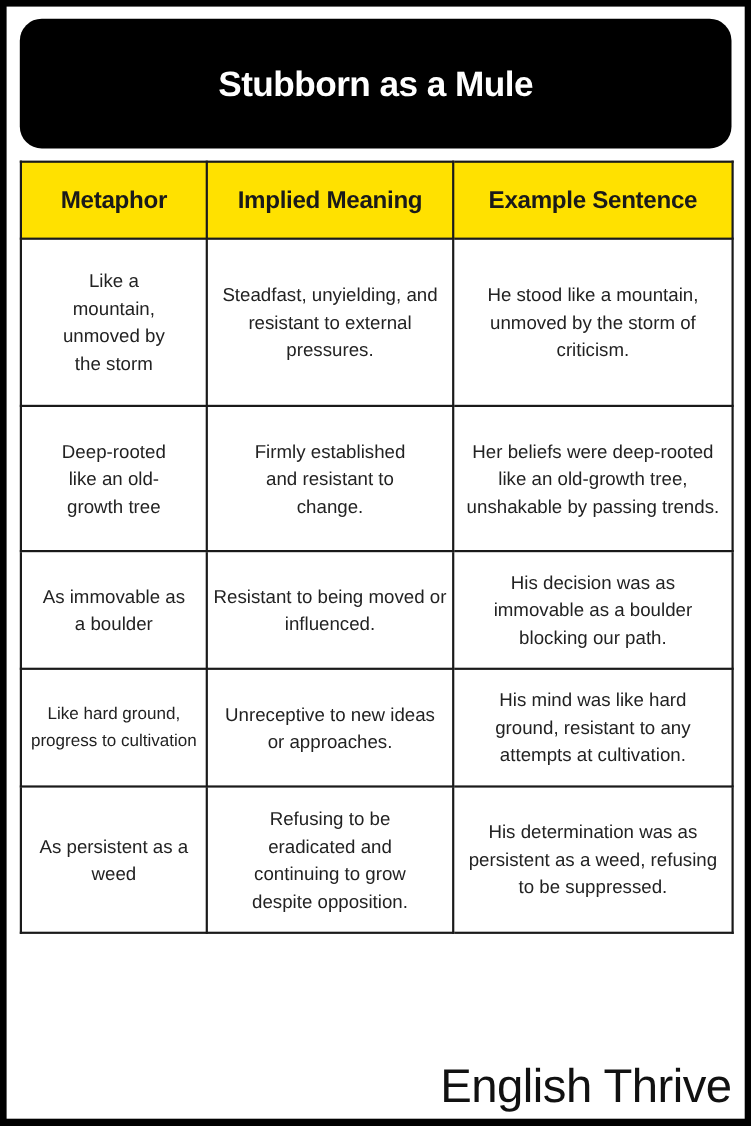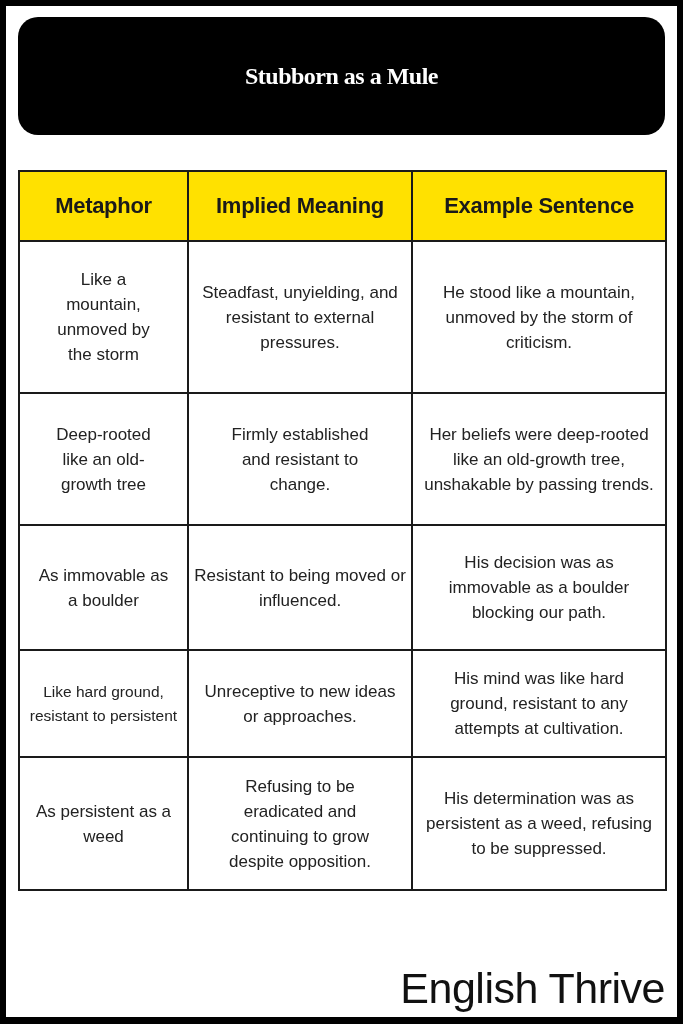--- a/index.html
+++ b/index.html
@@ -8,26 +8,26 @@
     .frame {
       position: absolute; left: 6px; top: 6px; width: 671px; height: 1011px;
       background: #ffffff;
     }
     .banner {
       position: absolute; left: 18px; top: 17px; width: 647px; height: 118px;
       background: #000; border-radius: 20px;
       display: flex; align-items: center; justify-content: center;
     }
     .banner-title {
-      color: #ffffff; font-weight: bold; font-size: 24px; letter-spacing: -0.5px;
-      font-family: Liberation Serif, serif;
+      color: #ffffff; font-weight: bold; font-size: 32px; letter-spacing: -0.5px;
+      font-family: Liberation Sans, sans-serif;
     }
     table.meta {
       position: absolute; left: 18px; top: 146px; width: 647px;
-      border-collapse: collapse; table-layout: fixed; margin-top: 24px;
+      border-collapse: collapse; table-layout: fixed;
     }
     table.meta col.c1 { width: 169px; }
     table.meta col.c2 { width: 224px; }
     table.meta col.c3 { width: 254px; }
     table.meta th, table.meta td {
       border: 2px solid #1a1a1a; text-align: center; vertical-align: middle;
       color: #1a1a1a;
     }
     table.meta th {
       background: #ffe100; height: 70px; font-size: 22px; font-weight: bold;
@@ -71,27 +71,27 @@
     <tr style="height:152px">
       <td class="first" style="padding:0 26px">Like a mountain, unmoved by the storm</td>
       <td>Steadfast, unyielding, and resistant to external pressures.</td>
       <td>He stood like a mountain, unmoved by the storm of criticism.</td>
     </tr>
     <tr style="height:132px">
       <td class="first" style="padding:0 22px">Deep-rooted like an old-growth tree</td>
       <td style="padding:17px 26px">Firmly established and resistant to change.</td>
       <td>Her beliefs were deep-rooted like an old-growth tree, unshakable by passing trends.</td>
     </tr>
-    <tr style="height:125px">
+    <tr style="height:107px">
       <td class="first">As immovable as a boulder</td>
       <td style="padding:0 5px">Resistant to being moved or influenced.</td>
       <td style="padding:0 14px">His decision was as immovable as a boulder blocking our path.</td>
     </tr>
     <tr style="height:107px">
-      <td class="small">Like hard ground, resistant to persistent</td>
+      <td class="small">Like hard ground, progress to cultivation</td>
       <td>Unreceptive to new ideas or approaches.</td>
       <td>His mind was like hard ground, resistant to any attempts at cultivation.</td>
     </tr>
     <tr style="height:133px">
       <td class="first" style="padding:0 6px">As persistent as a weed</td>
       <td style="padding:0 18px">Refusing to be eradicated and continuing to grow despite opposition.</td>
       <td>His determination was as persistent as a weed, refusing to be suppressed.</td>
     </tr>
   </tbody>
 </table>

